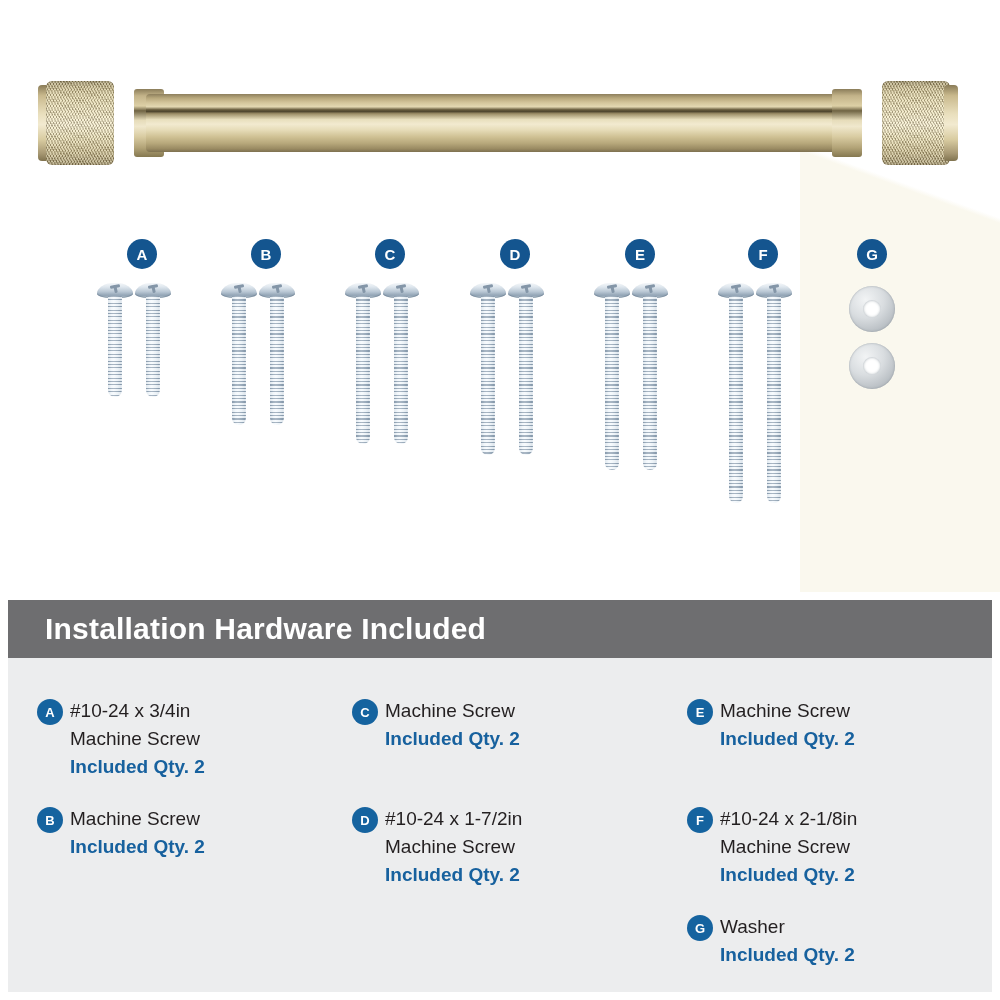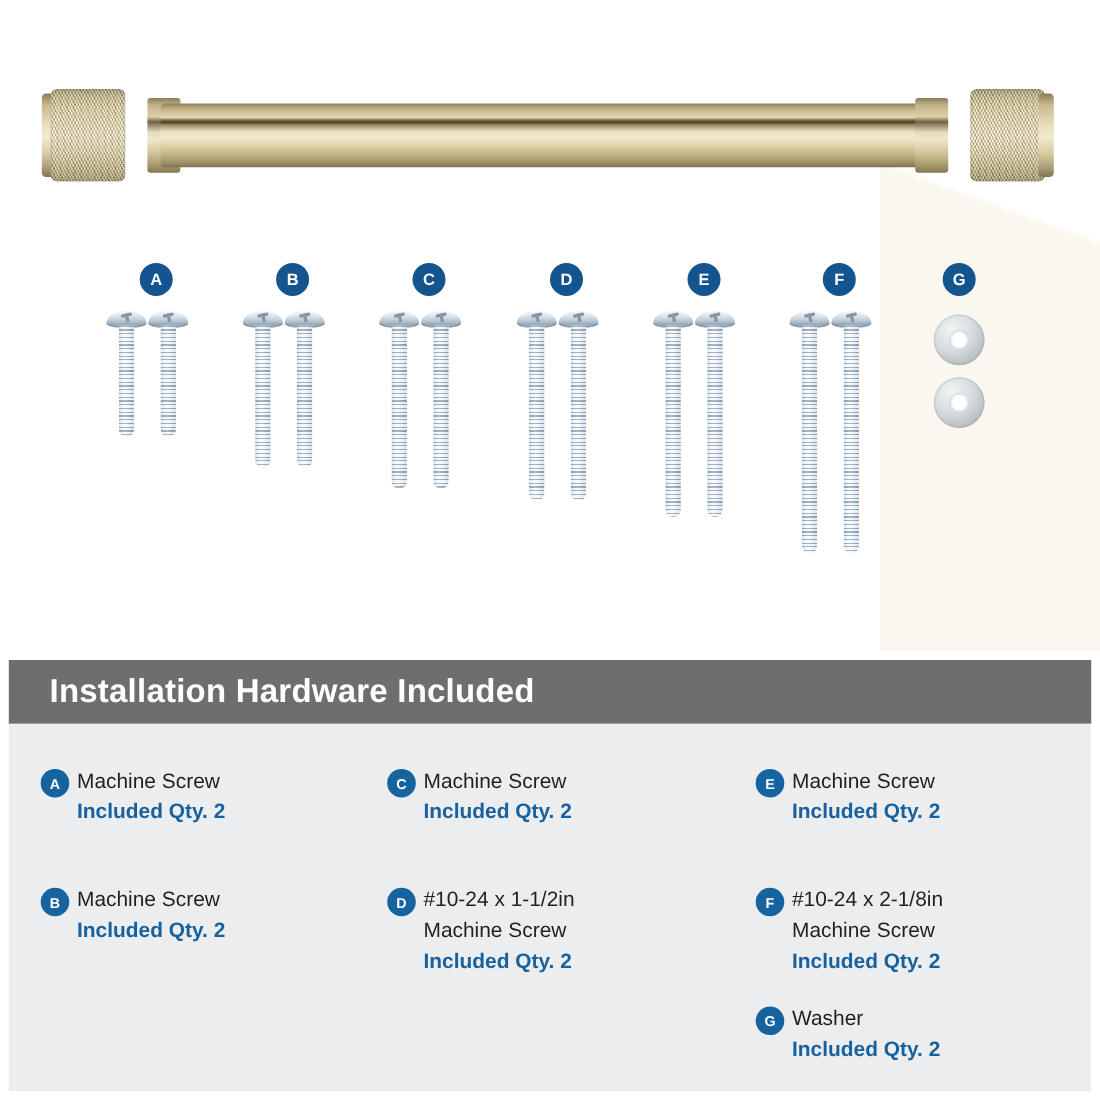--- a/index.html
+++ b/index.html
@@ -216,20 +216,21 @@
 
   <div id="hw-header">
     <div id="hw-title">Installation Hardware Included</div>
   </div>
 
   <div id="hw-panel">
       <div class="legend-col" style="left: 29px;">
         <div class="legend-item" style="top: 39px;">
           <div class="legend-badge">A</div>
           <div class="legend-text">
+            <div class="legend-l1">#10-24 x 3/4in</div>
             <div class="legend-l2">Machine Screw</div>
             <div class="legend-qty">Included Qty. 2</div>
           </div>
         </div>
         <div class="legend-item" style="top: 147px;">
           <div class="legend-badge">B</div>
           <div class="legend-text">
             <div class="legend-l2">Machine Screw</div>
             <div class="legend-qty">Included Qty. 2</div>
           </div>
@@ -239,21 +240,21 @@
         <div class="legend-item" style="top: 39px;">
           <div class="legend-badge">C</div>
           <div class="legend-text">
             <div class="legend-l2">Machine Screw</div>
             <div class="legend-qty">Included Qty. 2</div>
           </div>
         </div>
         <div class="legend-item" style="top: 147px;">
           <div class="legend-badge">D</div>
           <div class="legend-text">
-            <div class="legend-l1">#10-24 x 1-1/2in</div>
+            <div class="legend-l1">#10-24 x 1-7/2in</div>
             <div class="legend-l2">Machine Screw</div>
             <div class="legend-qty">Included Qty. 2</div>
           </div>
         </div>
       </div>
       <div class="legend-col" style="left: 679px;">
         <div class="legend-item" style="top: 39px;">
           <div class="legend-badge">E</div>
           <div class="legend-text">
             <div class="legend-l2">Machine Screw</div>

